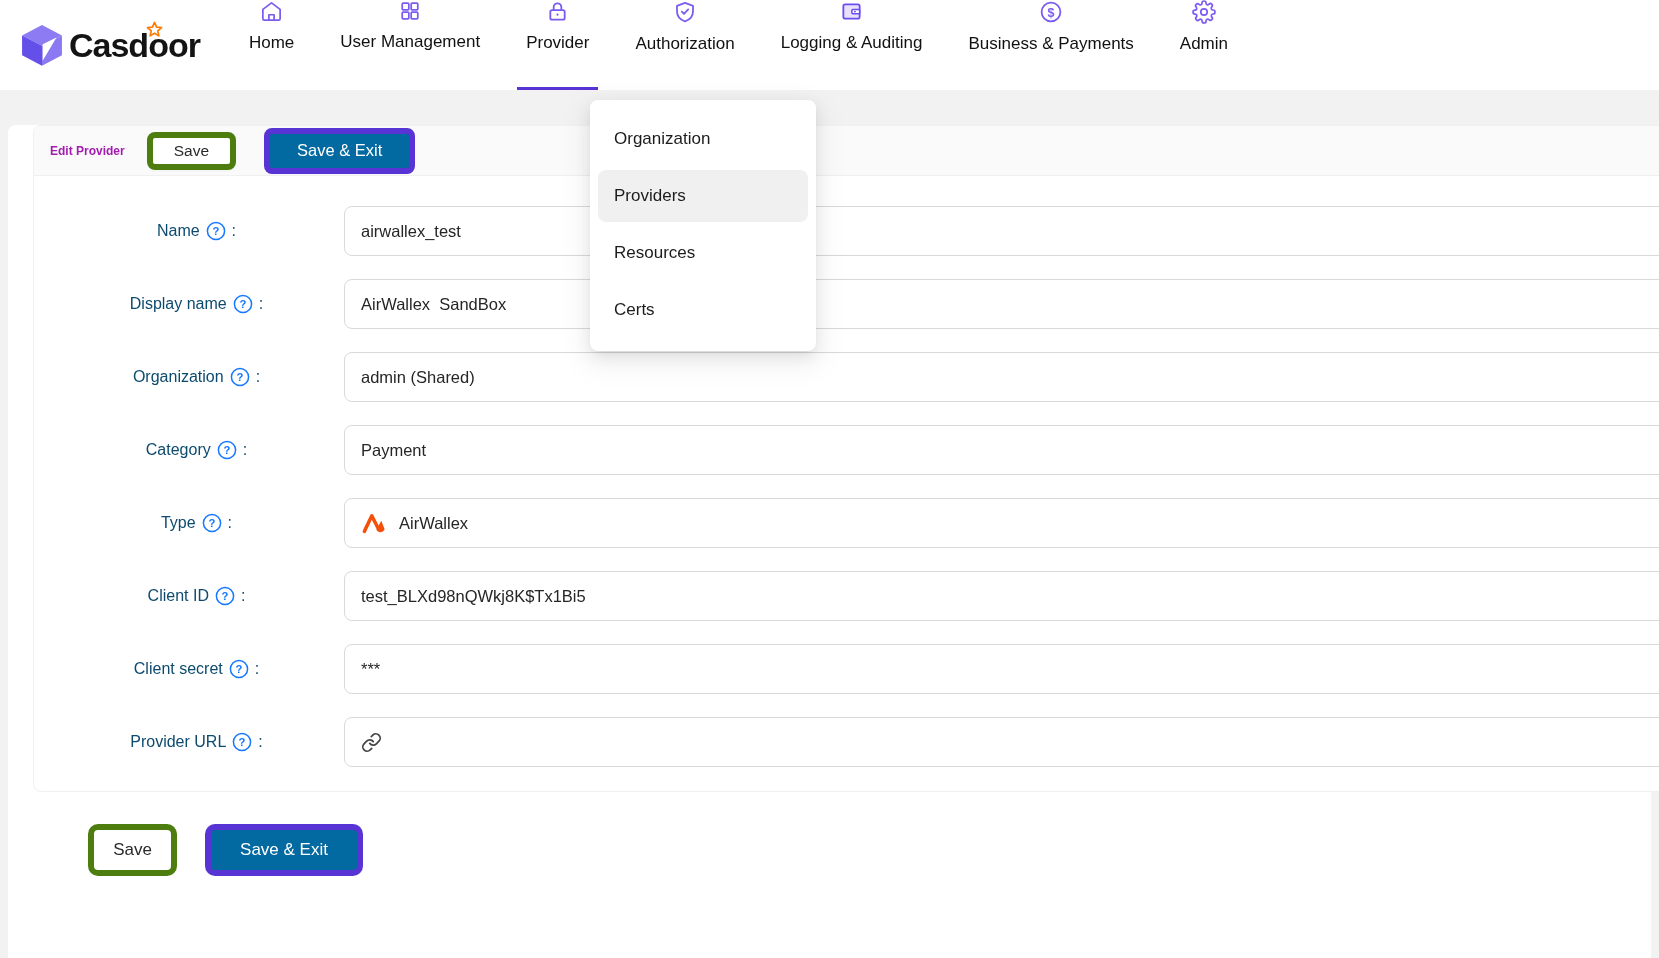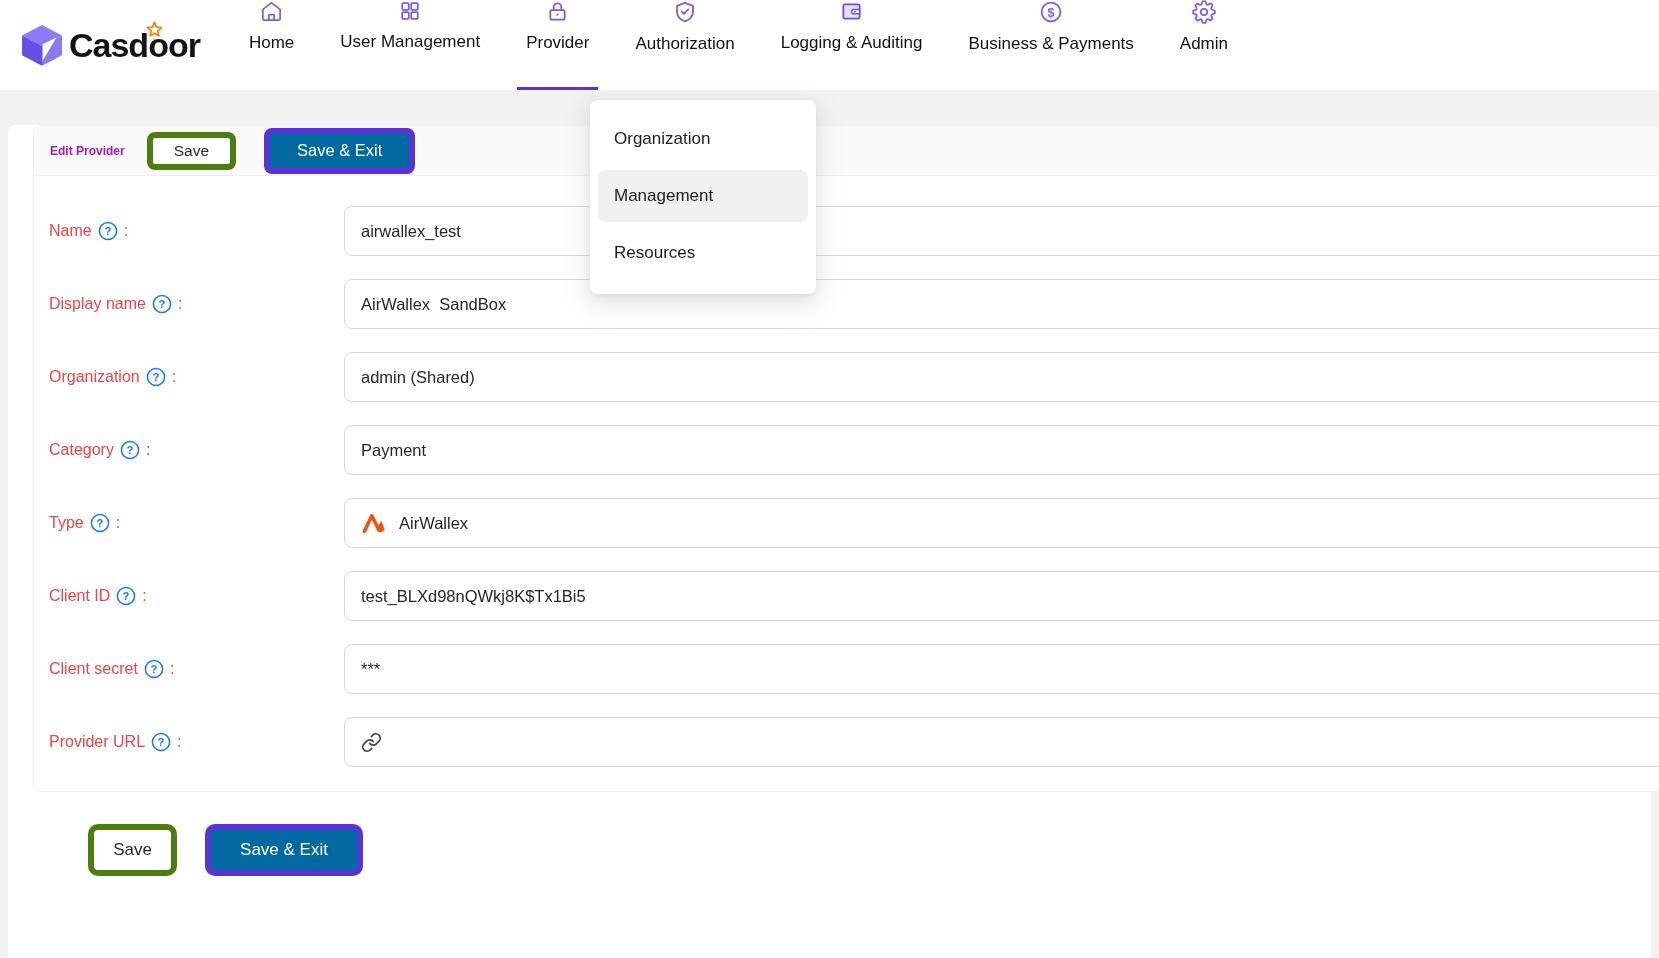--- a/index.html
+++ b/index.html
@@ -29,21 +29,21 @@
   .card-title { font-size:12px; font-weight:700; color:#a21caf; }
   .btn { font-family:"Liberation Sans", sans-serif; cursor:pointer; border-radius:8px;
     background:#fff; border:6px solid #4d7c0f; color:#2a2a2a; }
   .btn-save-sm { height:38px; padding:0 21px; font-size:15.5px; margin-left:22px;
     box-shadow:0 2px 0 rgba(0,0,0,0.02); }
   .btn-primary { background:#0369a1; border-color:#5734d3; color:#fff; }
   .btn-saveexit-sm { height:46px; padding:0 27px; font-size:16.5px; margin-left:28px; }
 
   .card-body { padding:30px 24px 14px 15px; }
   .form-row { display:flex; align-items:center; margin-bottom:23px; }
-  .form-label { width:295px; flex:0 0 295px; display:flex; align-items:center; font-size:16px; color:#ef4444; }
+  .form-label { width:295px; flex:0 0 295px; display:flex; align-items:center; font-size:16px; color:#0c4a6e;justify-content:center; }
   .form-label .q-icon { margin:0 4px 0 6px; display:inline-flex; }
   .form-label .colon { margin-left:2px; }
   .text-input, .input-like { flex:1; height:50px; border:1px solid #d9d9d9; border-radius:8px;
     padding:0 16px; font-size:16.5px; color:#262626; background:#fff;
     font-family:"Liberation Sans", sans-serif; outline:none; }
   .input-like { display:flex; align-items:center; gap:11px; cursor:pointer; }
   .input-like .inner-input { border:none; flex:1; height:100%; font-size:16.5px; outline:none;
     font-family:"Liberation Sans", sans-serif; }
 
   .page-footer { margin:32px 0 0 80px; display:flex; align-items:center; }
@@ -276,15 +276,16 @@
 
   <div class="page-footer">
     <button class="btn btn-save-lg">Save</button>
     <button class="btn btn-primary btn-saveexit-lg">Save &amp; Exit</button>
   </div>
 
 </main>
 
 <div class="dropdown">
   <div class="dropdown-item">Organization</div>
-  <div class="dropdown-item selected">Management</div>
+  <div class="dropdown-item selected">Providers</div>
   <div class="dropdown-item">Resources</div>
+  <div class="dropdown-item">Certs</div>
 </div>
 
 </body></html>

